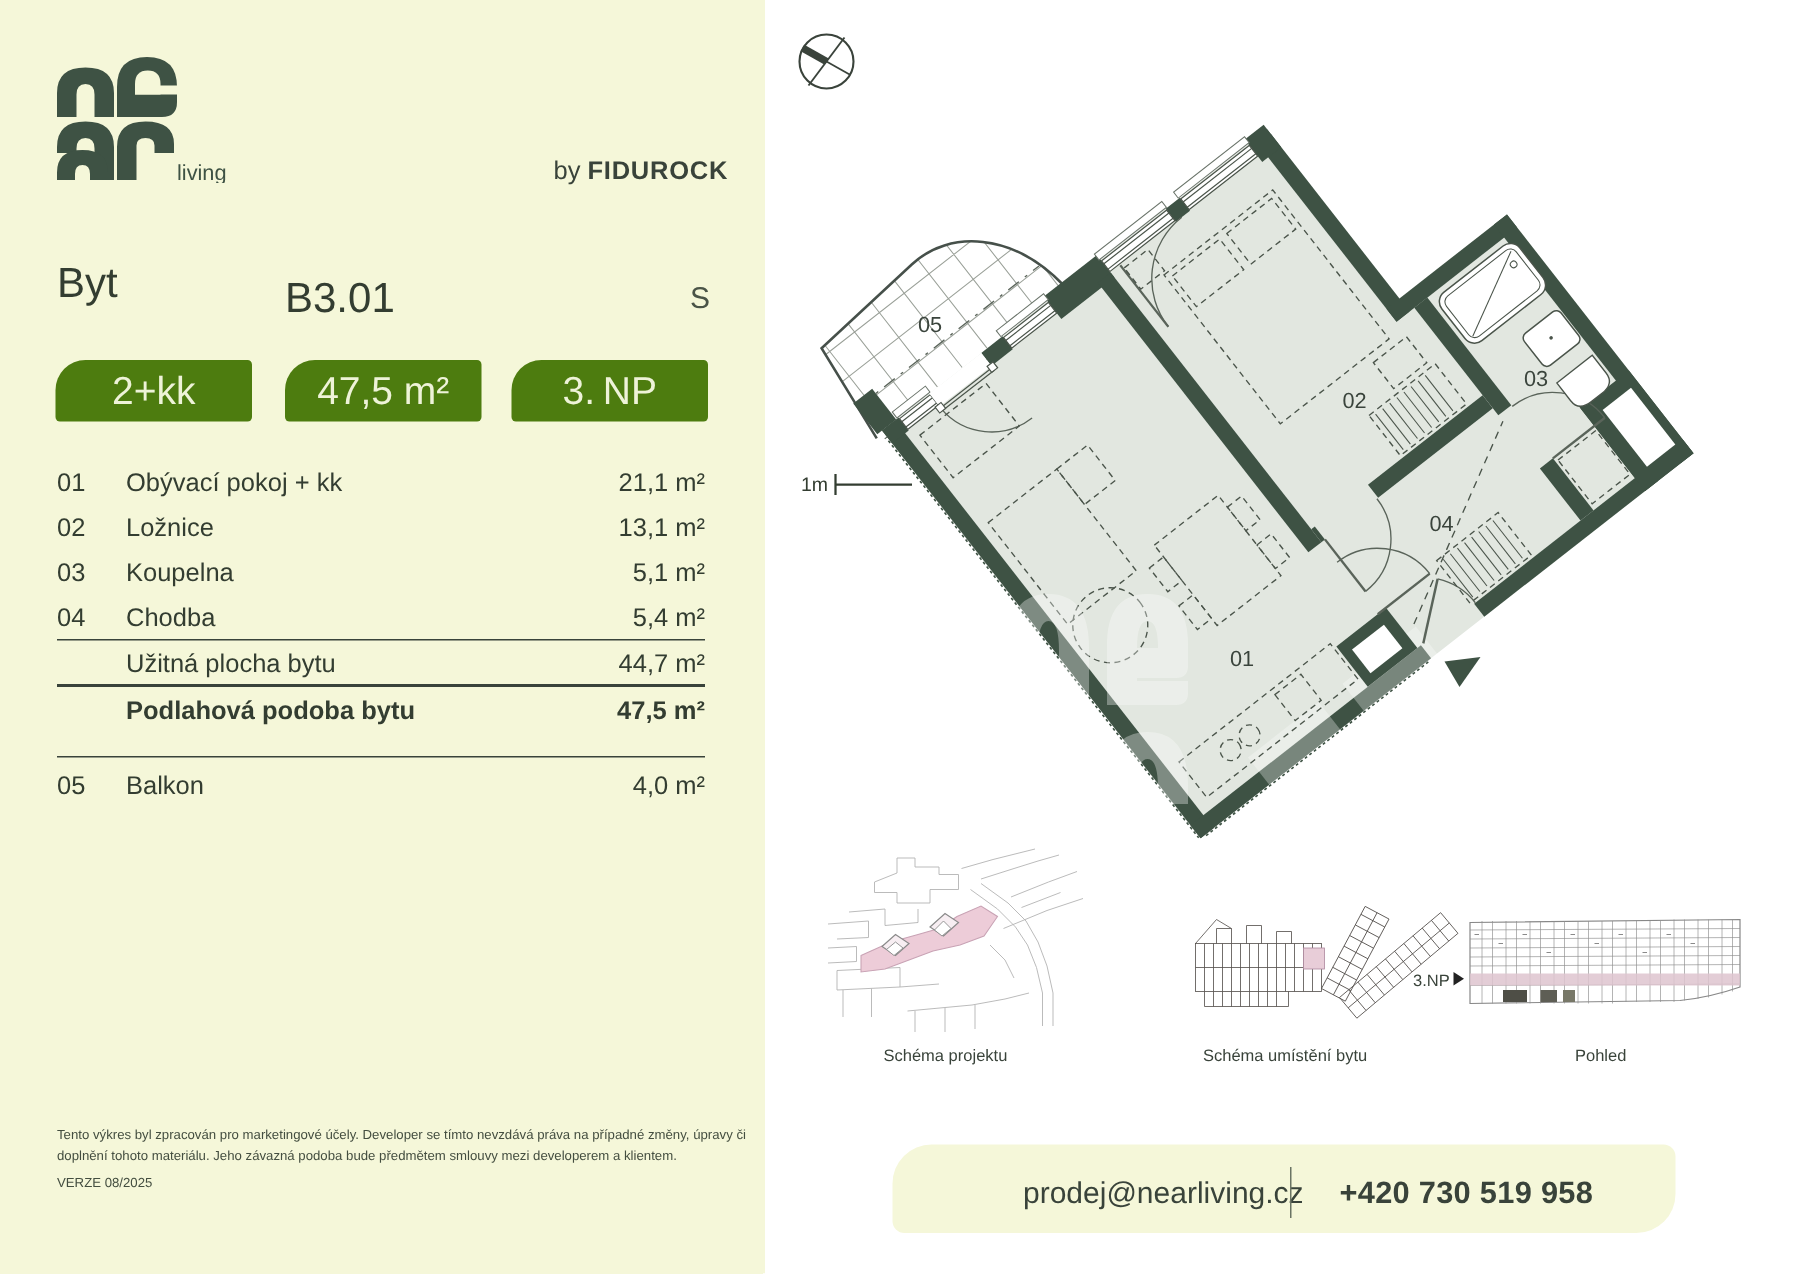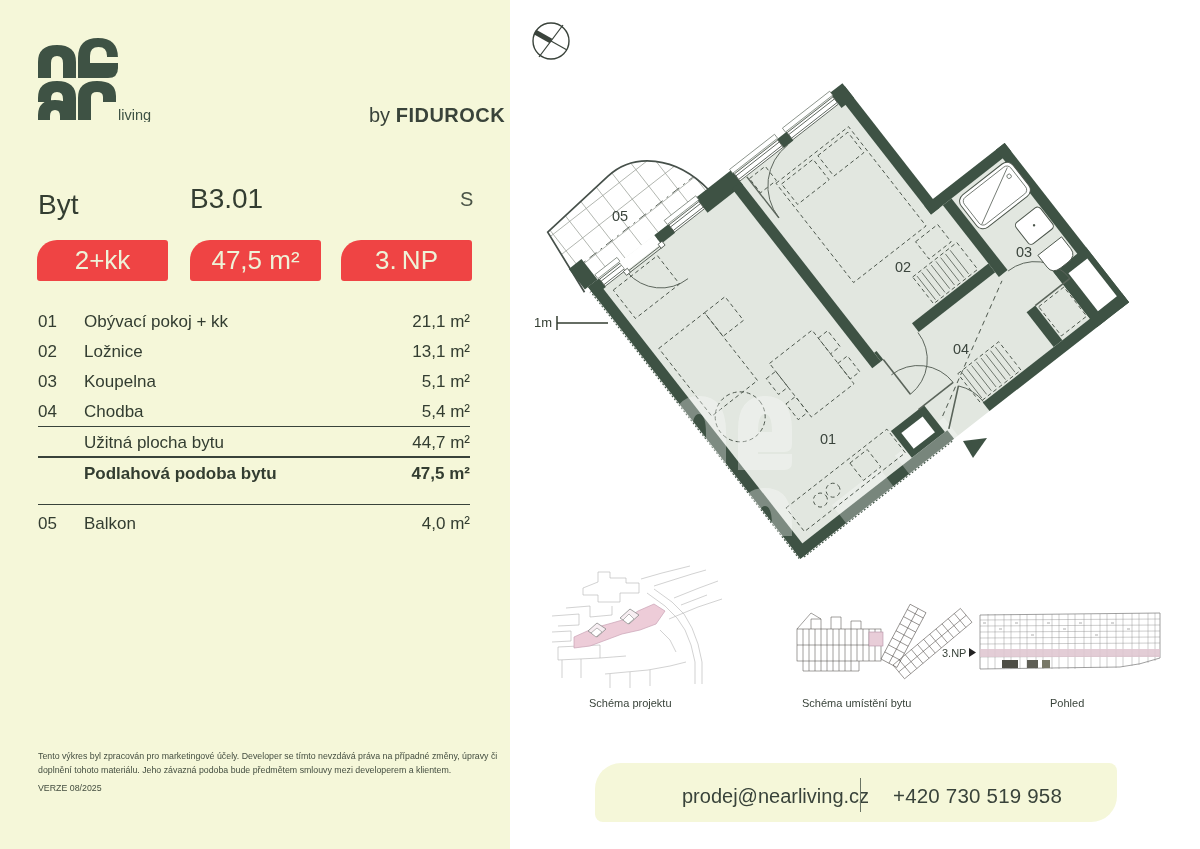--- a/index.html
+++ b/index.html
@@ -1,21 +1,21 @@
 <!DOCTYPE html>
 <html><head>
 <meta charset="utf-8">
 <style>
   html,body{margin:0;padding:0;}
   body{width:1200px;height:849px;position:relative;background:#fff;overflow:hidden;
        font-family:"Liberation Sans", sans-serif;}
   .abs{position:absolute;}
   #panel{left:0;top:0;width:510px;height:849px;background:#f5f7d9;}
   .dark{color:#3d5144;}
-  .pill{position:absolute;top:240px;width:131px;height:41px;background:#ef4444;
+  .pill{position:absolute;top:240px;width:131px;height:41px;background:#4d7c0f;
         border-radius:20px 3px 3px 3px;color:#eef3d8;font-size:26px;
         display:flex;align-items:center;justify-content:center;}
   .row{position:absolute;left:38px;width:432px;height:18px;font-size:17px;color:#333d31;}
   .row .num{position:absolute;left:0;top:0;}
   .row .nm{position:absolute;left:46px;top:0;}
   .row .val{position:absolute;right:0;top:0;margin-left:18px;}
   .hr{position:absolute;left:38px;width:432px;background:#39433a;}
 </style>
 </head>
 <body>
@@ -30,23 +30,23 @@
     <path d="M0,66 V62 Q0,45 19,45 Q38,45 38,62 V84 H25 V63 Q25,56 19,56 Q13,56 13,63 V66 Z"></path>
     <path d="M0,84 V79 Q0,64 17,64 Q34,64 34,79 V84 H22 V80 Q22,74 17,74 Q12,74 12,80 V84 Z"></path>
     <path d="M40,84 V62 Q40,45 59,45 Q78,45 78,60 V66 H65 V61 Q65,56 59,56 Q53,56 53,61 V84 Z"></path>
   </g>
   <path d="M52,27 V20 Q52,11 60.5,11 Q69,11 69,20 V27 Z" fill="#f5f7d9"></path>
   <rect x="52" y="21" width="28" height="6" fill="#f5f7d9"></rect>
   <text x="80" y="84" font-size="14.5" fill="#3e5244">living</text>
 </svg>
 </div>
 
-<div class="abs dark" style="left:369px;top:104px;font-size:20px;color:#39433a;">by <b style="letter-spacing:.5px">FIDUROCK</b></div>
-
-<div class="abs" style="left:38px;top:189px;font-size:28px;color:#333d31;">Byt</div>
+<div class="abs dark" style="left:369px;top:104px;font-size:17px;color:#39433a;">by <b style="letter-spacing:.5px">FIDUROCK</b></div>
+
+<div class="abs" style="left:38px;top:173px;font-size:28px;color:#333d31;">Byt</div>
 <div class="abs" style="left:190px;top:183px;font-size:28px;color:#333d31;">B3.01</div>
 <div class="abs" style="left:460px;top:188px;font-size:20px;color:#4a5447;">S</div>
 
 <div class="pill" style="left:37px;">2+kk</div>
 <div class="pill" style="left:190px;">47,5 m²</div>
 <div class="pill" style="left:341px;">3. NP</div>
 
 <div class="row" style="top:312px;">
     <span class="num">01</span>
     <span class="nm">Obývací pokoj + kk</span>
@@ -443,13 +443,13 @@
   <text x="432" y="657" font-size="11" fill="#39433a">3.NP</text>
   <path d="M459,648 L466,652.5 L459,657 Z" fill="#222"></path>
   <text x="540" y="707" font-size="11" fill="#39433a">Pohled</text>
 </svg>
 </div>
 
 <div class="abs" style="left:595px;top:763px;width:522px;height:59px;background:#f5f7d9;
      border-radius:26px 8px 26px 8px;"></div>
 <div class="abs" style="left:648px;top:785px;font-size:20px;color:#39433a;margin-left:34px;">prodej@nearliving.cz</div>
 <div class="abs" style="left:860px;top:778px;width:1px;height:34px;background:#6a7464;"></div>
-<div class="abs" style="left:893px;top:784px;font-size:20.5px;color:#39433a;font-weight:normal;letter-spacing:.2px;">+420 730 519 958</div>
+<div class="abs" style="left:893px;top:784px;font-size:20.5px;color:#39433a;font-weight:bold;letter-spacing:.2px;">+420 730 519 958</div>
 
 </body></html>

